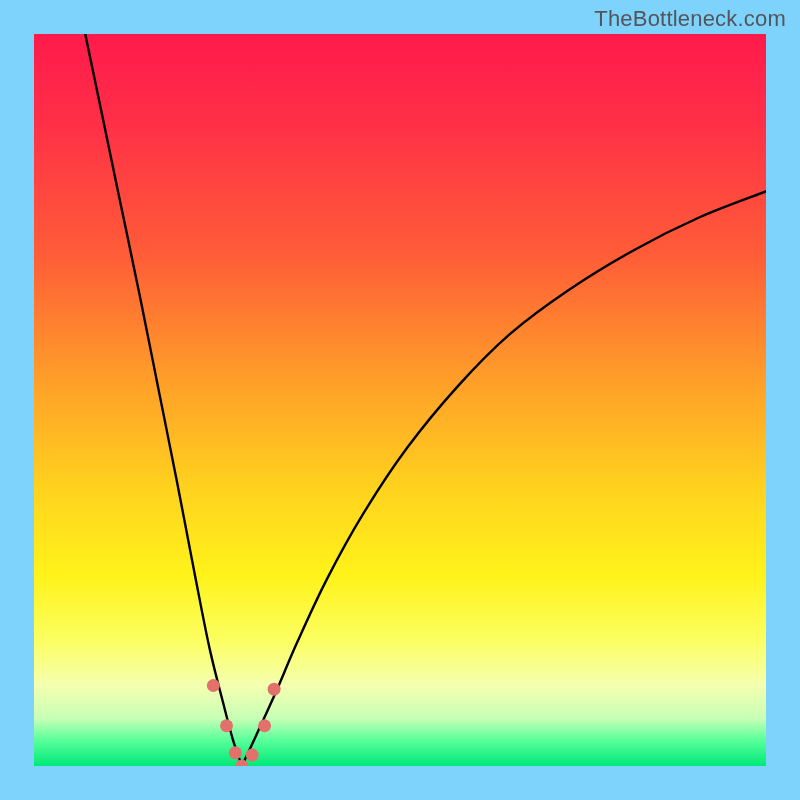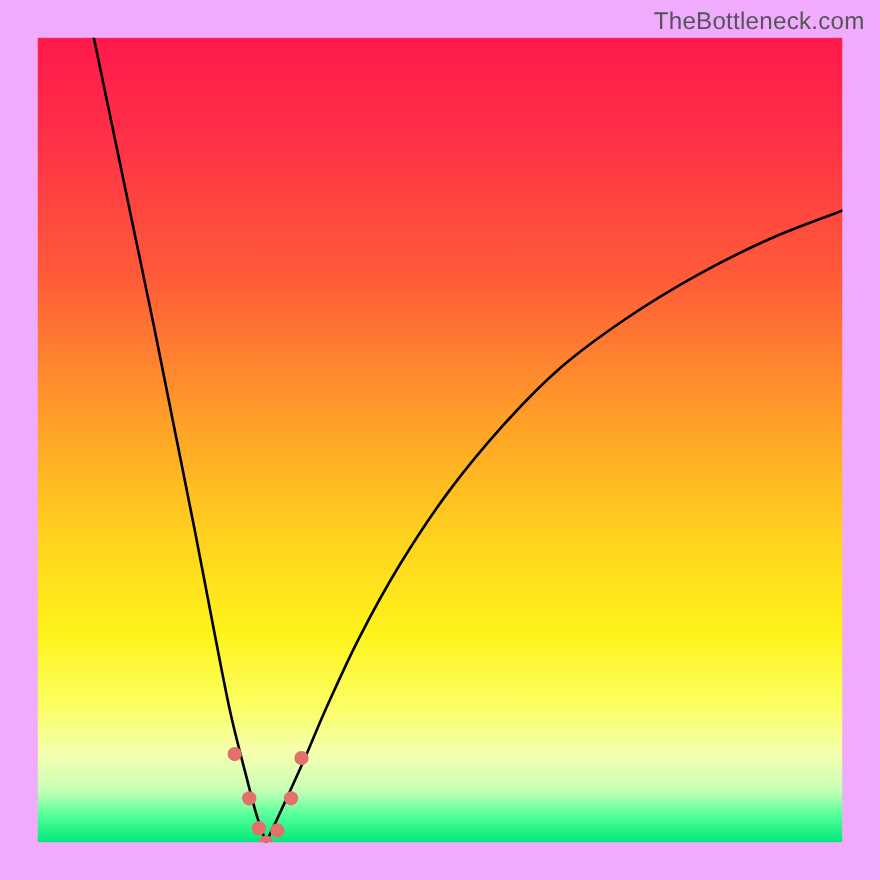--- a/index.html
+++ b/index.html
@@ -8,21 +8,21 @@
     width: 800px;
     height: 800px;
     background: #000;
     overflow: hidden;
     font-family: Arial, Helvetica, sans-serif;
   }
   .frame {
     position: absolute;
     width: 800px;
     height: 800px;
-    background: #f0abfc;
+    background: #7dd3fc;
   }
   .plot-area {
     position: absolute;
     left: 34px;
     top: 34px;
     width: 732px;
     height: 732px;
     overflow: hidden;
   }
   .gradient-bg {

